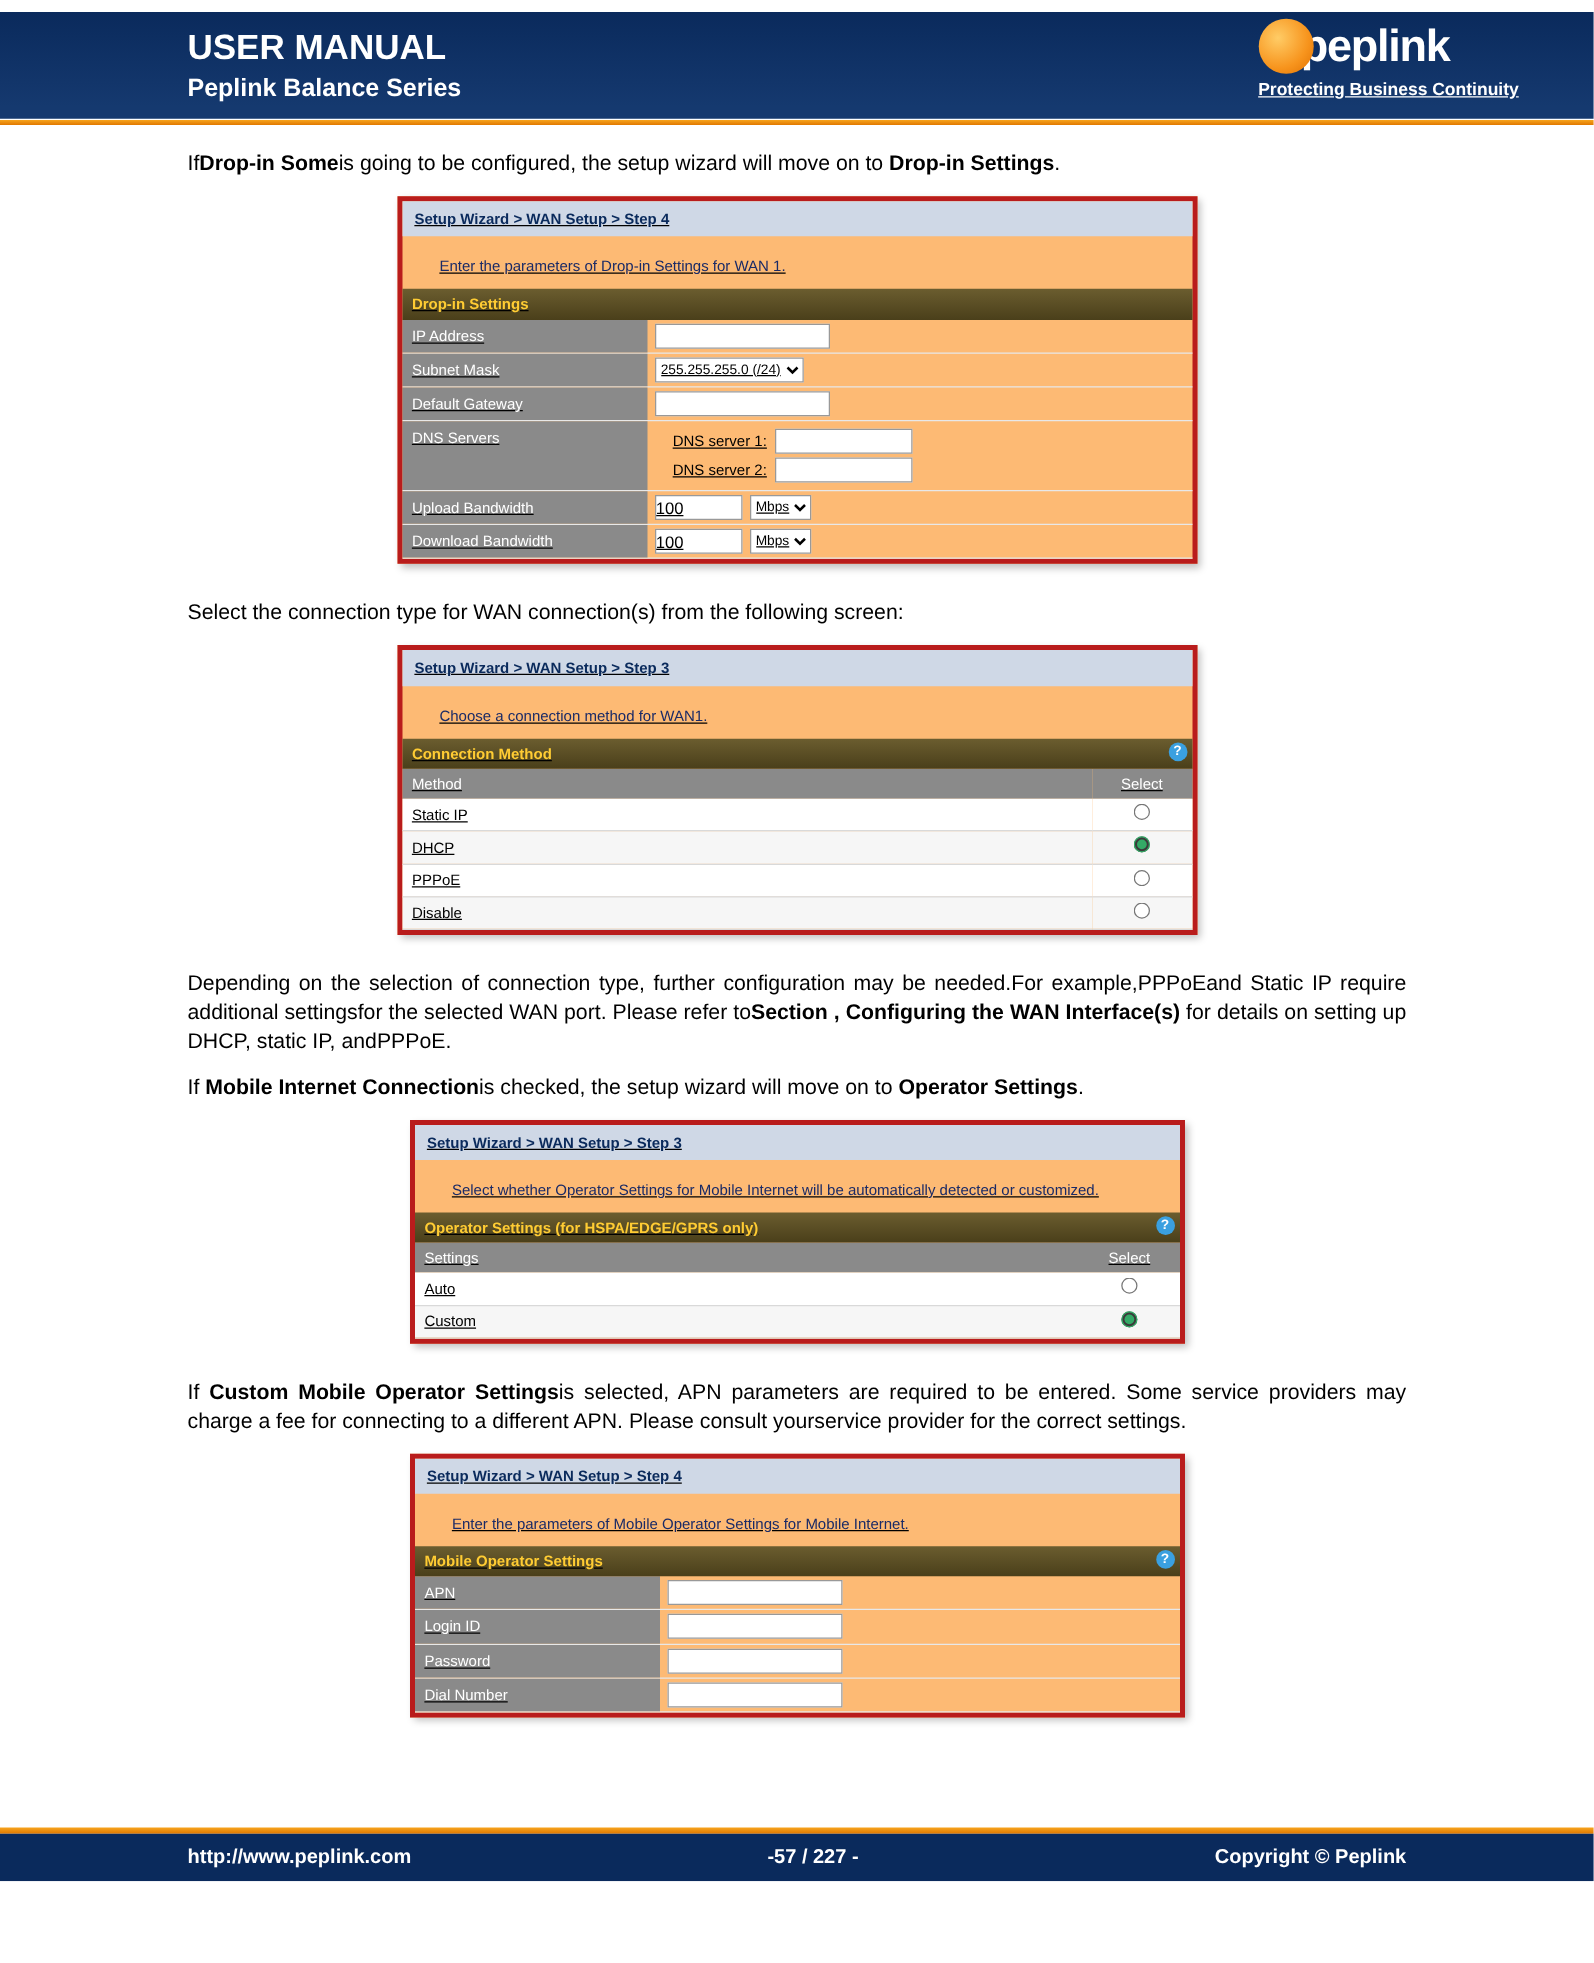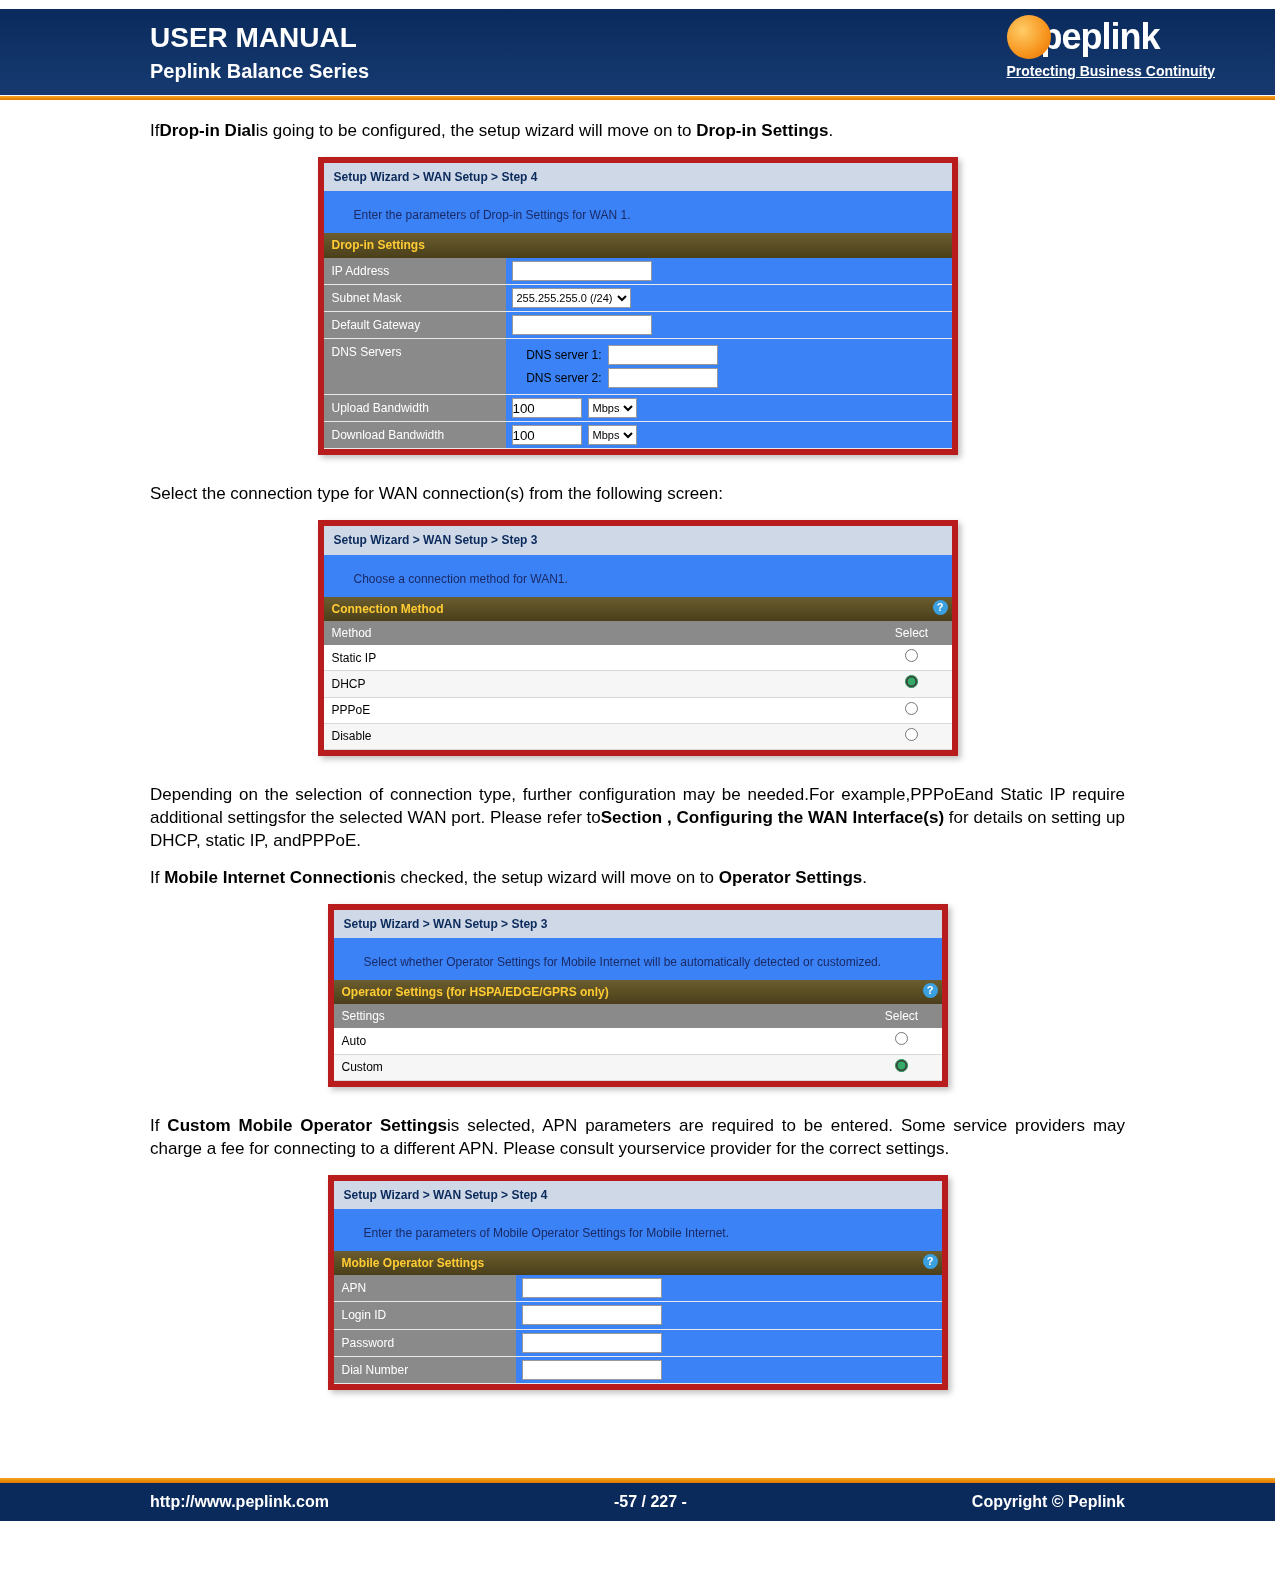--- a/index.html
+++ b/index.html
@@ -63,24 +63,25 @@
   
   .content {
     padding: 20px 150px 60px 150px;
     font-size: 17px;
     line-height: 1.35;
   }
   .para { margin-bottom: 14px; text-align: justify; }
   .bold { font-weight: bold; }
   .figure {
     margin: 10px auto 28px auto;
-    border: 6px solid #b91c1c;
+    border: 4px solid #b91c1c;
     box-shadow: 3px 3px 6px rgba(0,0,0,0.25);
-    background: #3b82f6;
-    font-size: 12px;
+    background: #fdba74;
+    font-size: 12px;
+    text-decoration: underline;
   }
   .fig-1 { width: 640px; }
   .fig-2 { width: 640px; }
   .fig-3 { width: 620px; }
   .fig-4 { width: 620px; }
 
   .wiz-bread {
     background: #cfd8e6;
     color: #0a2a5c;
     font-weight: bold;
@@ -112,21 +113,21 @@
     font-size: 11px;
     line-height: 15px;
     text-align: center;
     font-weight: bold;
   }
   .form-row {
     display: flex;
     border-bottom: 1px solid #e8e8e8;
   }
   .form-label {
-    width: 182px;
+    width: 196px;
     background: #8a8a8a;
     color: #fff;
     padding: 5px 8px;
     font-size: 12px;
   }
   .form-val {
     flex: 1;
     padding: 3px 6px;
     display: flex;
     align-items: flex-start;
@@ -200,21 +201,21 @@
       <span class="orange-circle"></span><span>peplink</span>
     </div>
     <div class="logo-tagline">Protecting Business Continuity</div>
   </div>
 </div>
 <div class="orange-rule"></div>
 
 <div class="content">
 
   <p class="para">
-    <span>If</span><span class="bold">Drop-in Dial</span><span>is going to be configured, the setup wizard will move on to </span><span class="bold">Drop-in Settings</span><span>.</span>
+    <span>If</span><span class="bold">Drop-in Some</span><span>is going to be configured, the setup wizard will move on to </span><span class="bold">Drop-in Settings</span><span>.</span>
   </p>
 
   <div class="figure fig-1">
     <div class="wiz-bread">Setup Wizard &gt; WAN Setup &gt; Step 4</div>
     <div class="wiz-instr">Enter the parameters of Drop-in Settings for WAN 1.</div>
     <div class="wiz-section-head">Drop-in Settings</div>
     <div class="form-row">
       <div class="form-label">IP Address</div>
       <div class="form-val">
           <div class="text-in"></div>

